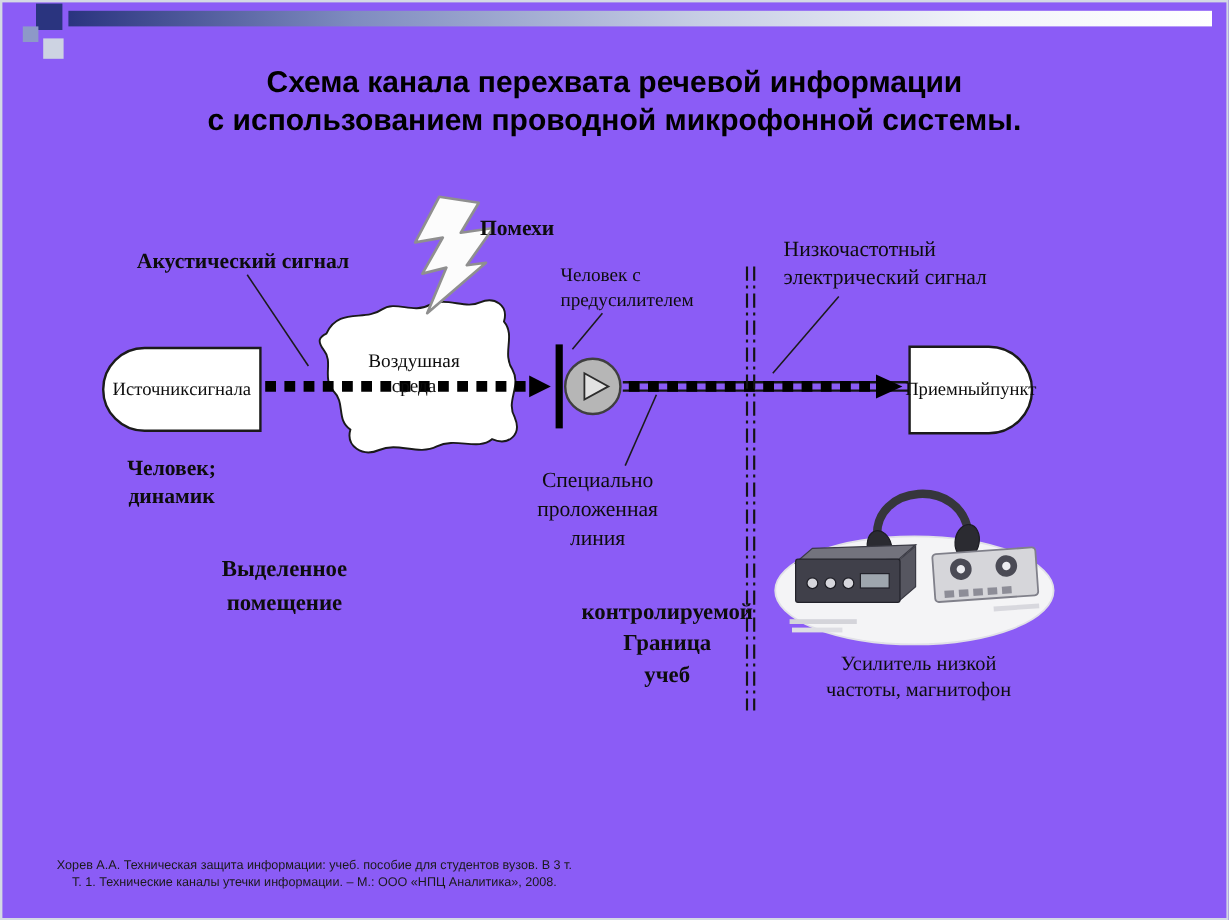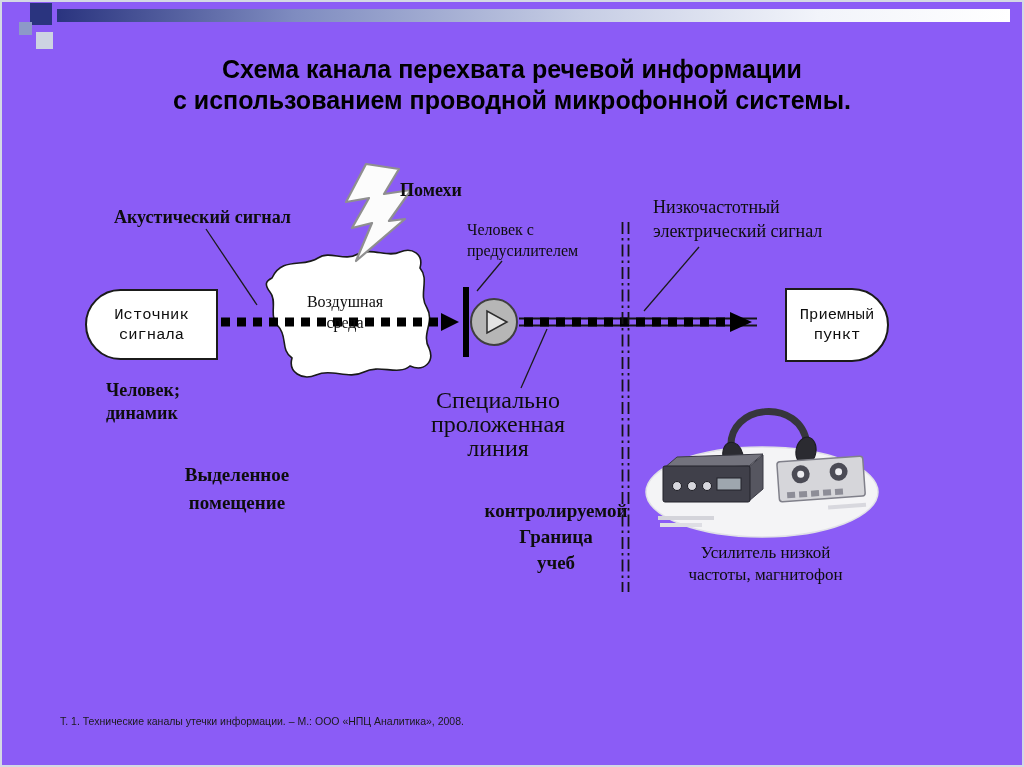--- a/index.html
+++ b/index.html
@@ -12,24 +12,24 @@
   .sq-light{left:36px;top:32px;width:17px;height:17px;background:var(--accent-light,#cdd3e2);z-index:3;}
   .gradbar{position:absolute;left:57px;top:9px;width:953px;height:13px;z-index:3;
            background:linear-gradient(to right, var(--accent-navy,#2a347f) 0%, #7f8cc0 25%, #c6cde4 55%, #f2f4fa 80%, #ffffff 100%);}
   .title{position:absolute;left:0;top:54px;width:1024px;text-align:center;font-size:25px;
          font-weight:bold;color:#000;line-height:31px;z-index:2;}
   .diagram-svg{position:absolute;left:0;top:0;width:1024px;height:767px;z-index:1;pointer-events:none;}
   .lbl{position:absolute;font-family:"Liberation Serif",serif;color:#0d0d0d;z-index:2;white-space:nowrap;}
   .bold{font-weight:bold;}
   .center{text-align:center;}
   .block{position:absolute;box-sizing:border-box;border:2px solid #1b1b1b;background:#fff;
-         display:flex;flex-direction:column;align-items:center;justify-content:center;
-         font-family:Liberation Mono, monospace;font-size:15.5px;line-height:20px;color:#0d0d0d;z-index:2;}
+         display:flex;flex-direction:row;align-items:center;justify-content:center;
+         font-family:Liberation Serif, serif;font-size:15.5px;line-height:20px;color:#0d0d0d;z-index:2;}
   .source{left:85px;top:289px;width:133px;height:71px;border-radius:40px 0 0 40px;}
-  .receiver{left:757px;top:288px;width:104px;height:74px;border-radius:0 40px 40px 0;margin-left:28px;}
+  .receiver{left:757px;top:288px;width:104px;height:74px;border-radius:0 40px 40px 0;}
   .footer{position:absolute;left:44px;top:715px;width:436px;text-align:center;font-size:10.5px;
           line-height:13.5px;color:#1a1a1a;z-index:2;}
 </style>
 </head>
 <body>
 
 <div class="slide">
   <div class="frame"></div>
 
   <div class="sq sq-dark"></div>
@@ -143,43 +143,44 @@
   <div class="lbl" style="left:653px;top:195px;font-size:18px;line-height:24px;">
     <div>Низкочастотный</div>
     <div>электрический сигнал</div>
   </div>
 
   <div class="lbl center" style="left:282px;top:291px;width:126px;font-size:16px;line-height:21px;">
     <div>Воздушная</div>
     <div>среда</div>
   </div>
 
-  <div class="lbl bold" style="left:106px;top:379px;font-size:18px;line-height:23px;">
+  <div class="lbl bold" style="left:106px;top:379px;font-size:18px;line-height:23px;text-align:center;">
     <div>Человек;</div>
     <div>динамик</div>
   </div>
 
   <div class="lbl bold center" style="left:152px;top:461px;width:170px;font-size:19px;line-height:28px;">
     <div>Выделенное</div>
     <div>помещение</div>
   </div>
 
-  <div class="lbl center" style="left:424px;top:388px;width:148px;font-size:24px;line-height:24px;">
+  <div class="lbl center" style="left:424px;top:388px;width:148px;font-size:18px;line-height:24px;">
     <div>Специально</div>
     <div>проложенная</div>
     <div>линия</div>
   </div>
 
   <div class="lbl bold center" style="left:470px;top:498px;width:172px;font-size:19px;line-height:26px;">
     <div>контролируемой</div>
     <div>Граница</div>
     <div>учеб</div>
   </div>
 
   <div class="lbl center" style="left:658px;top:542px;width:215px;font-size:17px;line-height:22px;">
     <div>Усилитель низкой</div>
     <div>частоты, магнитофон</div>
   </div>
 
   <div class="footer">
+    <div>Хорев А.А.  Техническая  защита информации: учеб. пособие для студентов вузов. В 3 т.</div>
     <div>Т. 1. Технические каналы утечки информации. – М.: ООО «НПЦ Аналитика», 2008.</div>
   </div>
 </div>
 
 </body></html>

